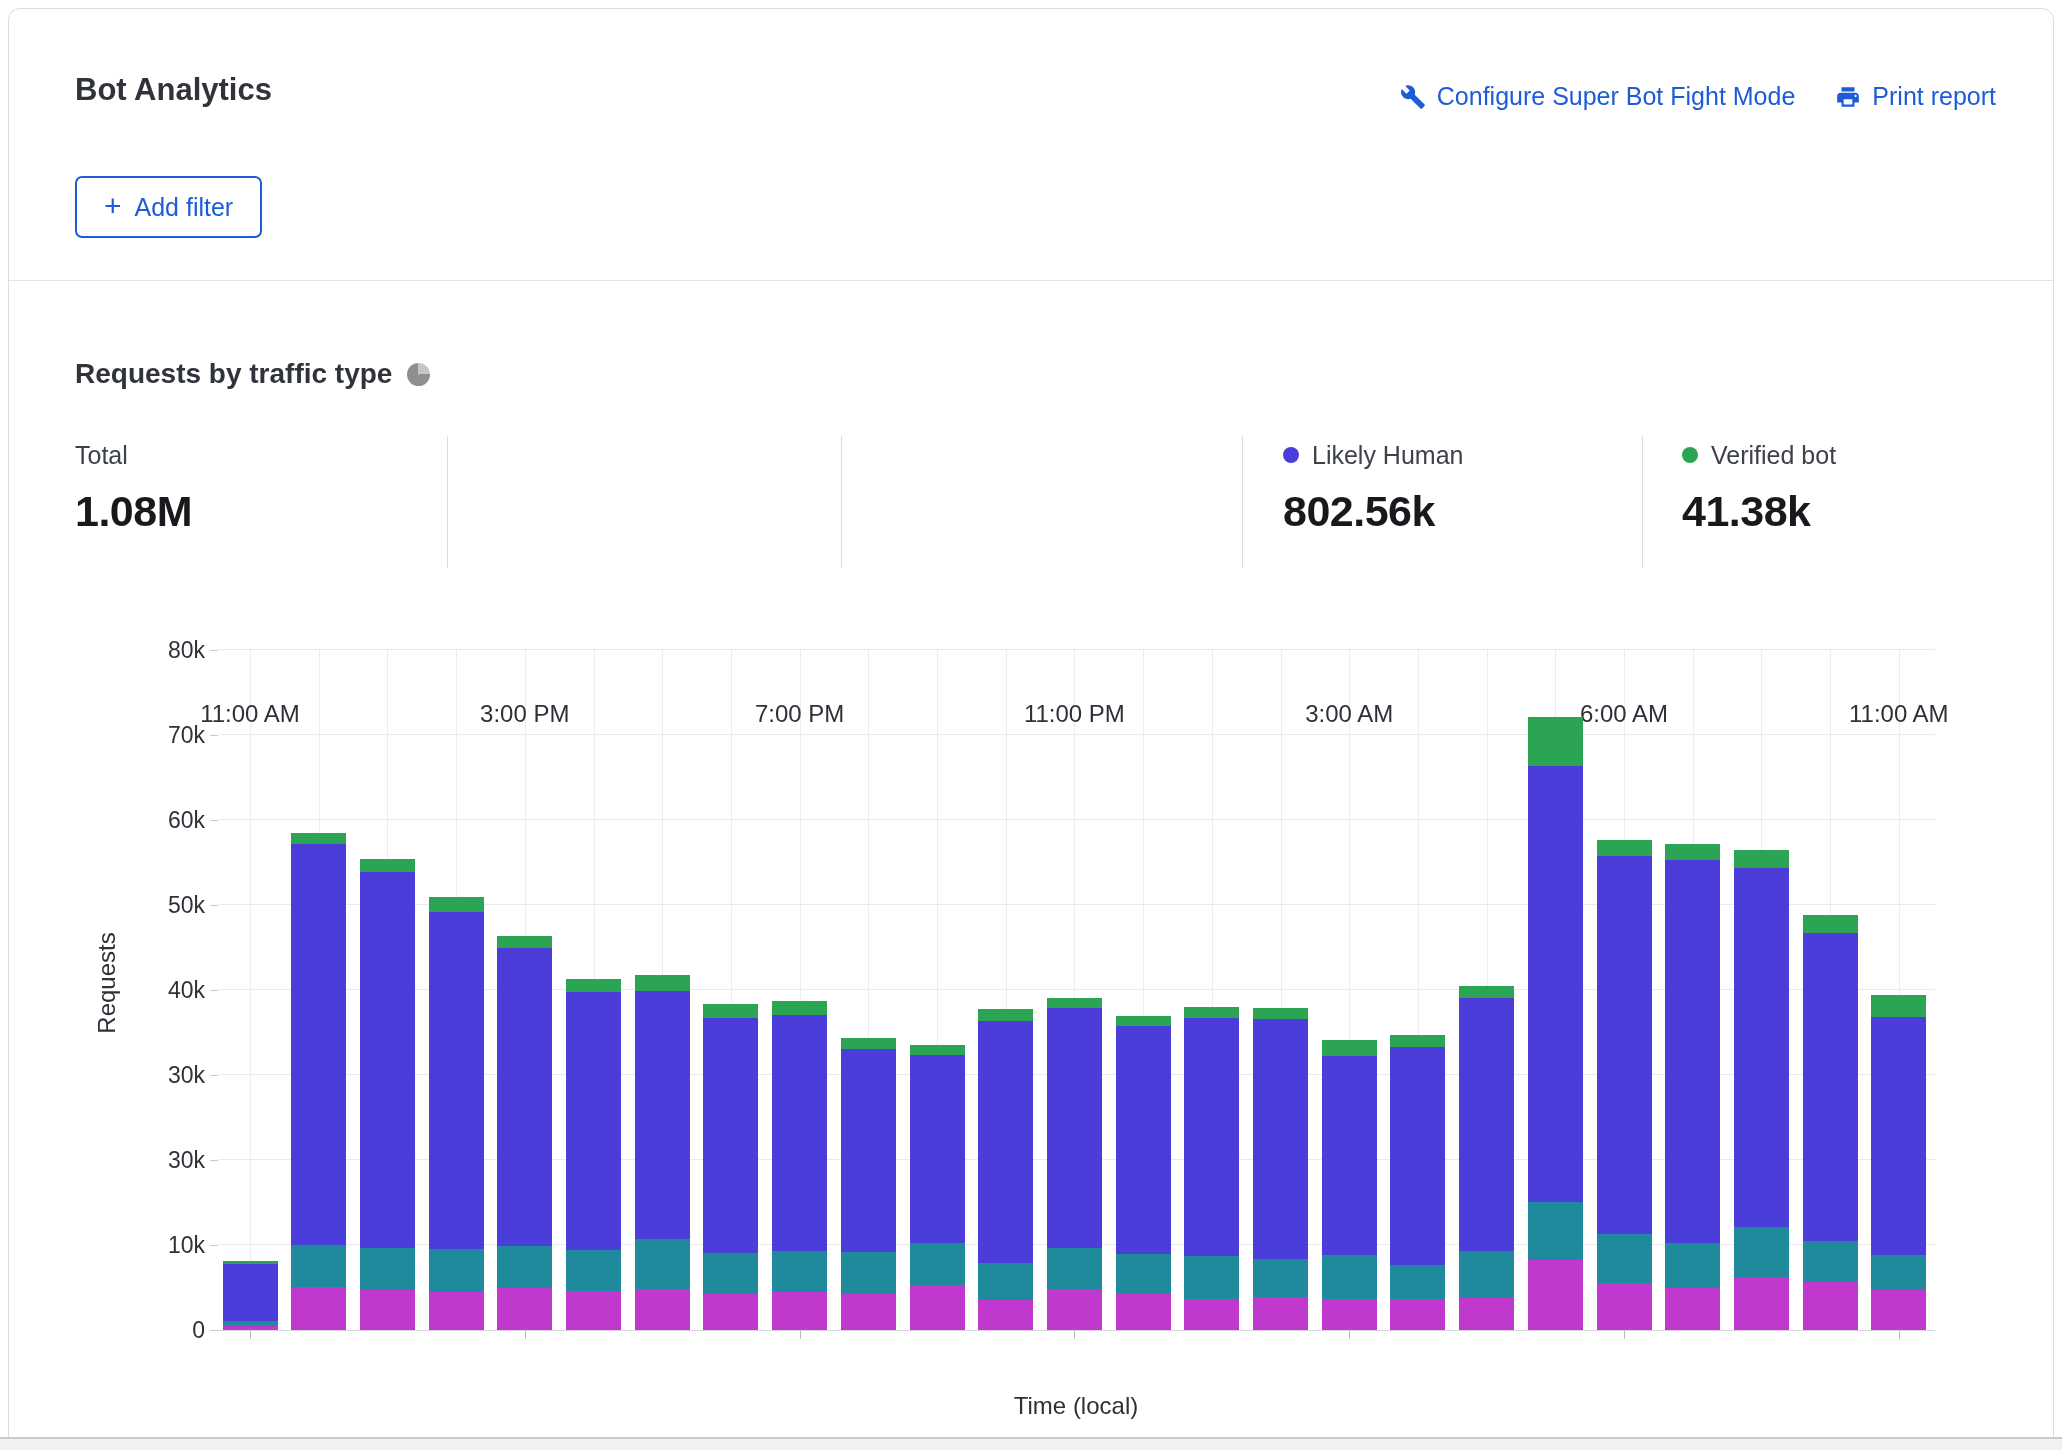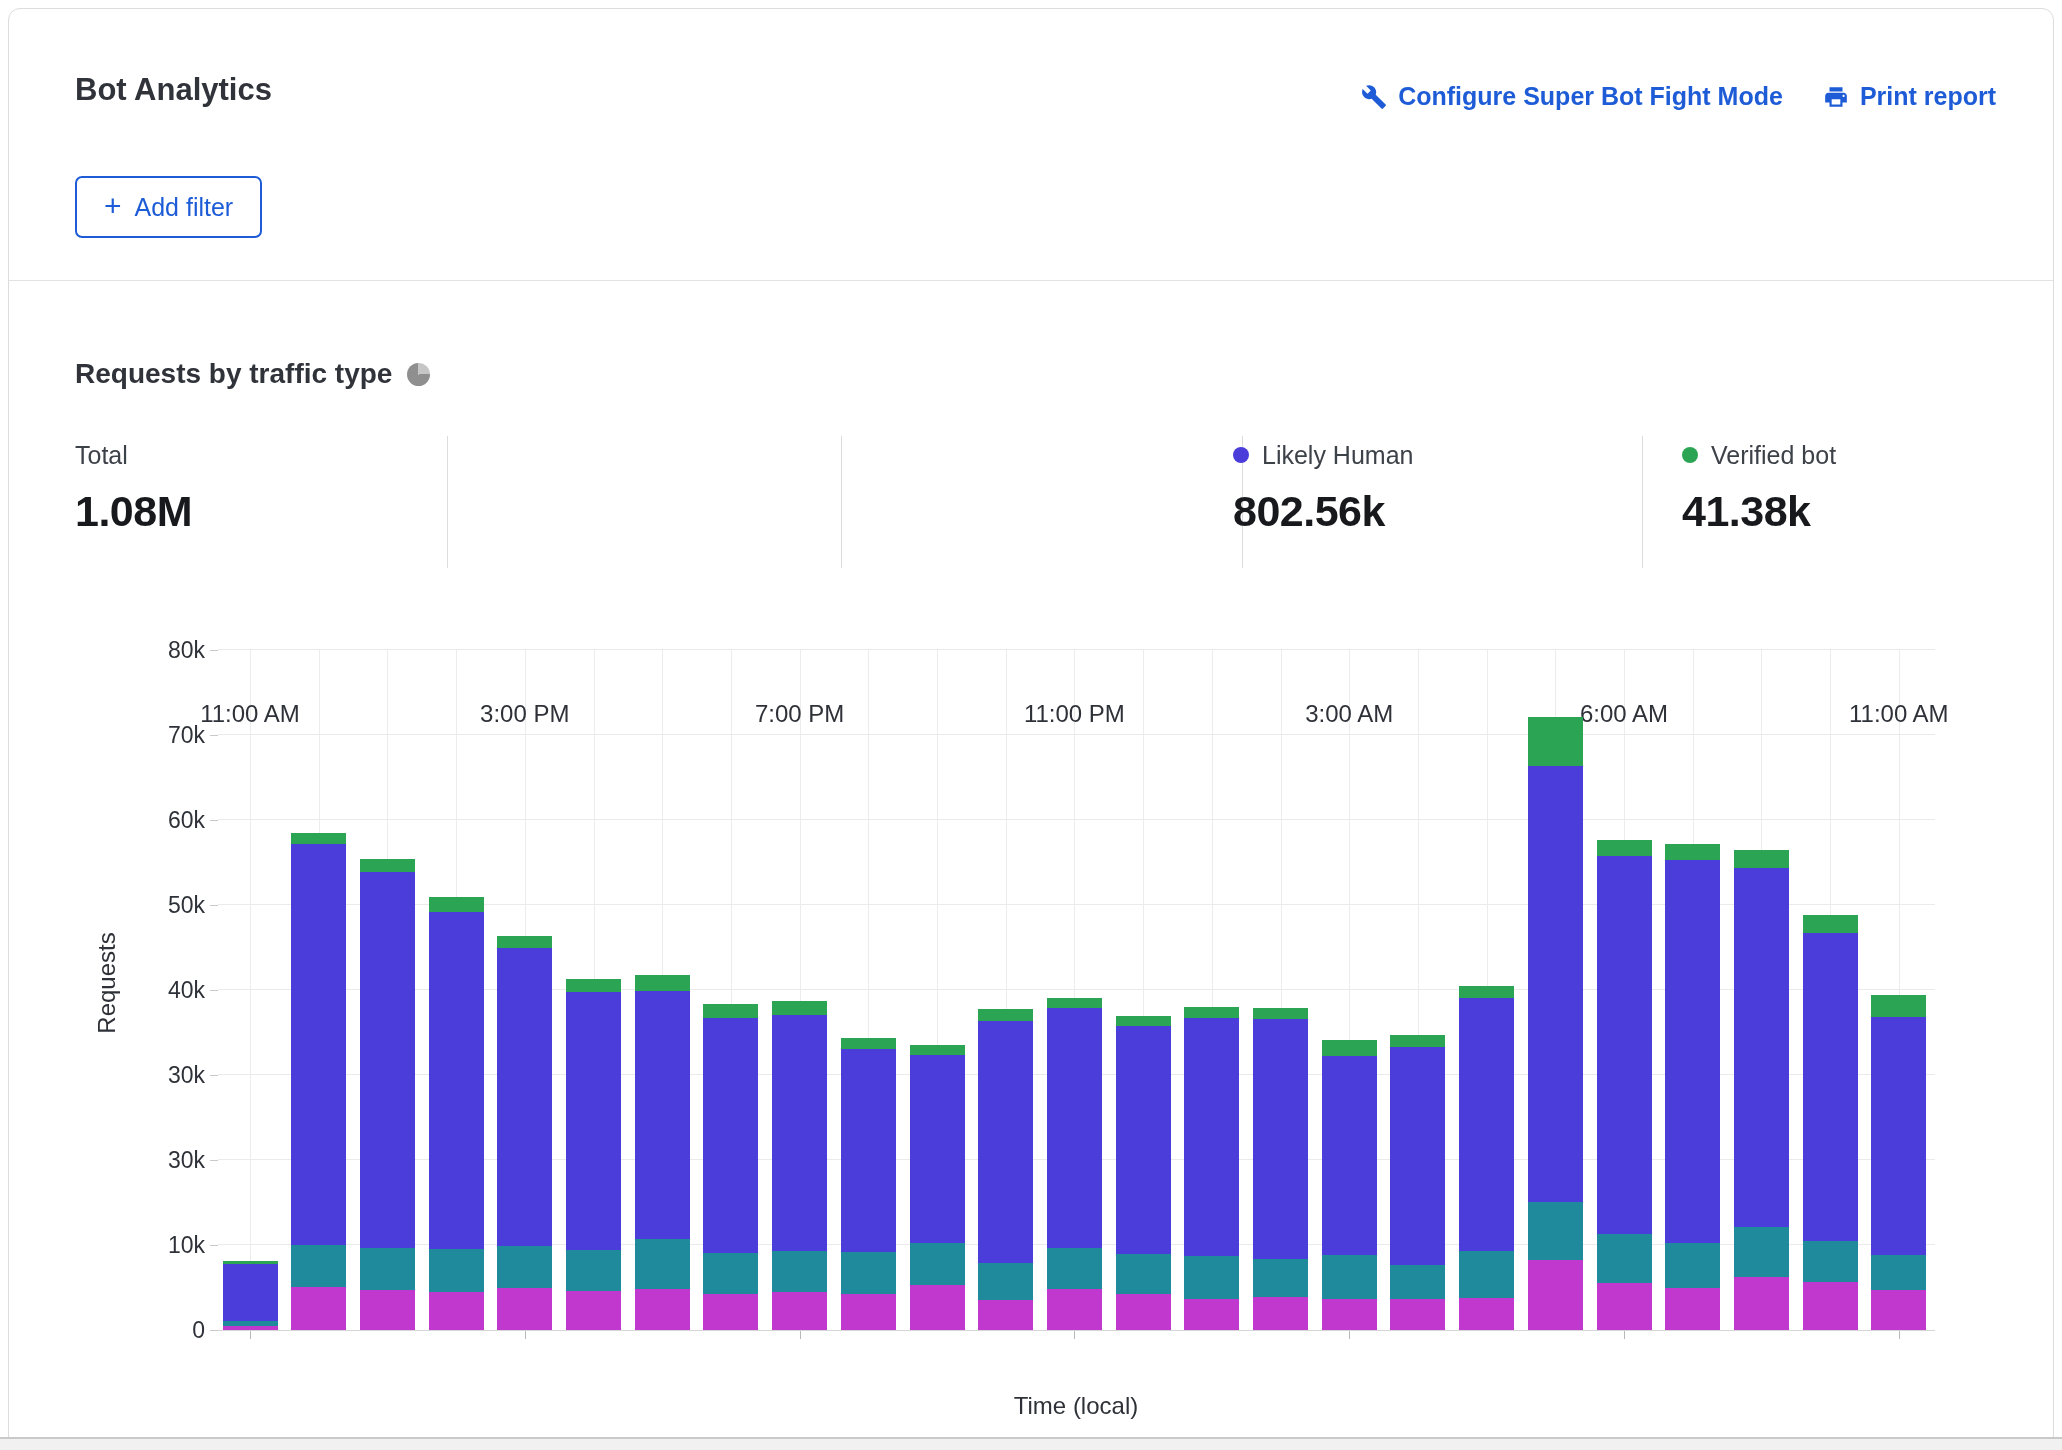--- a/index.html
+++ b/index.html
@@ -5,21 +5,21 @@
   * { margin:0; padding:0; box-sizing:border-box; }
   html,body { background:#ffffff; }
   body { font-family:"Liberation Sans", sans-serif; color:#30343a; }
   #app { position:relative; width:2062px; height:1450px; background:#fff; overflow:hidden; }
 
   .card { position:absolute; left:8px; top:8px; width:2046px; height:1430px;
           border:1px solid #dcdcdc; border-radius:12px 12px 0 0; background:#fff; }
 
   .page-title { position:absolute; left:75px; top:72px; font-size:31px; font-weight:700; color:#30343a; }
 
-  .header-links { position:absolute; top:82px; right:66px; display:flex; align-items:center; gap:40px;font-weight:bold; }
+  .header-links { position:absolute; top:82px; right:66px; display:flex; align-items:center; gap:40px; }
   .hlink { display:flex; align-items:center; gap:11px; color:#1d5cd6; font-size:25px; cursor:pointer; text-decoration:none; }
   .hlink svg { display:block; }
 
   .add-filter-btn { position:absolute; left:75px; top:176px; height:62px; display:inline-flex; align-items:center;
           gap:13px; padding:0 27px; border:2px solid #1d5cd6; border-radius:7px; background:#fff;
           color:#1d5cd6; font-size:25px; cursor:pointer; font-family:"Liberation Sans",sans-serif; }
   .add-filter-btn .plus { font-size:30px; font-weight:400; line-height:1; margin-top:-2px; }
 
   .range-select { position:absolute; top:172px; right:66px; width:306px; height:68px; border:1px solid #8e8e8e;
           border-radius:8px; background:#fff; display:flex; align-items:center; padding:0 26px;
@@ -101,21 +101,21 @@
 
   <div class="stat-col" style="left:75px">
     <div class="stat-label-row">
         <span>Total</span>
       </div>
     <div class="stat-value">1.08M</div>
   </div>
   <div class="stat-sep" style="left:447px"></div>
   <div class="stat-sep" style="left:841px"></div>
   <div class="stat-sep" style="left:1242px"></div>
-  <div class="stat-col" style="left:1233px">
+  <div class="stat-col" style="left:1283px">
     <div class="stat-label-row">
         <span class="legend-dot" style="background: rgb(74, 61, 217);"></span>
         <span>Likely Human</span>
       </div>
     <div class="stat-value">802.56k</div>
   </div>
   <div class="stat-sep" style="left:1642px"></div>
   <div class="stat-col" style="left:1682px">
     <div class="stat-label-row">
         <span class="legend-dot" style="background: rgb(43, 165, 83);"></span>

